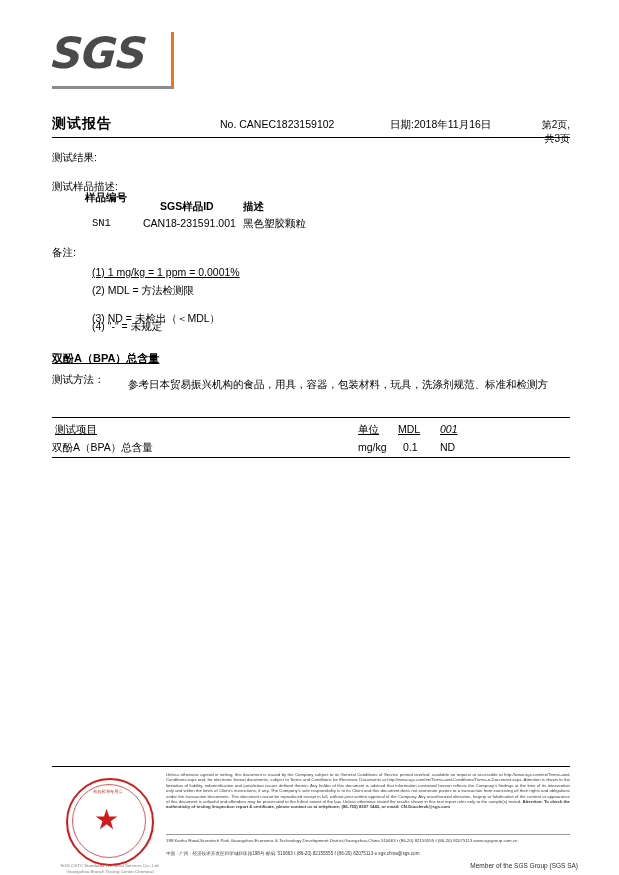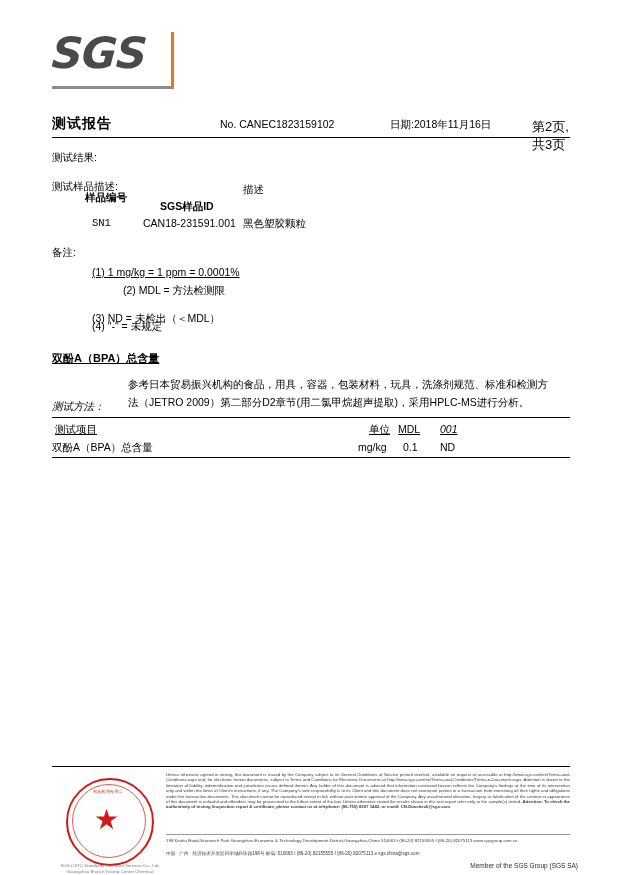--- a/index.html
+++ b/index.html
@@ -82,21 +82,22 @@
   .report-date {
     position: absolute;
     left: 338px;
     top: 3px;
     font-size: 10.5px;
   }
   .page-no {
     position: absolute;
     left: 480px;
     top: 3px;
-    font-size: 13px;
+    font-size: 10px;
+    text-align: right;
   }
   .title-rule {
     position: absolute;
     left: 52px;
     top: 137px;
     width: 518px;
     height: 1px;
     background: #000;
   }
 
@@ -107,54 +108,54 @@
     line-height: 14px;
     white-space: nowrap;
   }
 
   .results-label { left: 52px; top: 150px; }
 
   .sample-desc { left: 52px; top: 179px; }
 
   .tbl-hdr-1 { left: 85px;  top: 190px; font-weight: bold; }
   .tbl-hdr-2 { left: 160px; top: 199px; font-weight: bold; }
-  .tbl-hdr-3 { left: 243px; top: 182px; font-weight: normal; }
+  .tbl-hdr-3 { left: 243px; top: 199px; font-weight: bold; }
 
   .tbl-c1 { left: 92px;  top: 216px; font-family: Liberation Mono, monospace; }
   .tbl-c2 { left: 143px; top: 216px; }
   .tbl-c3 { left: 243px; top: 216px; }
 
   .remark-label { left: 52px; top: 245px; }
   .rm1 { left: 92px; top: 265px; text-decoration: underline; }
-  .rm2 { left: 92px; top: 283px; margin-left: 31px; }
+  .rm2 { left: 92px; top: 283px; }
   .rm3 { left: 92px; top: 311px; }
   .rm4 { left: 92px; top: 319px; }
 
   .section-title {
     left: 52px;
     top: 351px;
     font-weight: bold;
     text-decoration: underline;
     font-size: 11px;
   }
 
-  .method-label { left: 52px; top: 399px; font-style: italic; }
+  .method-label { left: 52px; top: 372px; }
   .method-l1 { left: 128px; top: 377px; }
   .method-l2 { left: 128px; top: 395px; }
 
   .res-rule-top {
     position: absolute;
     left: 52px;
     top: 417px;
     width: 518px;
     height: 1px;
     background: #000;
   }
   .res-hdr-item { left: 55px;  top: 422px; text-decoration: underline; }
-  .res-hdr-unit { left: 369px; top: 422px; text-decoration: underline; text-align: center; }
+  .res-hdr-unit { left: 358px; top: 422px; text-decoration: underline; text-align: center; }
   .res-hdr-mdl  { left: 398px; top: 422px; text-decoration: underline; }
   .res-hdr-001  { left: 440px; top: 422px; text-decoration: underline; font-style: italic; }
 
   .res-row-name { left: 52px;  top: 440px; }
   .res-row-unit { left: 358px; top: 440px; }
   .res-row-mdl  { left: 403px; top: 440px; }
   .res-row-val  { left: 440px; top: 440px; }
 
   .res-rule-bot {
     position: absolute;
@@ -305,21 +306,20 @@
   <div class="ln remark-label">备注:</div>
   <div class="ln rm1">(1) 1 mg/kg = 1 ppm = 0.0001%</div>
   <div class="ln rm2">(2) MDL = 方法检测限</div>
   <div class="ln rm3">(3) ND = 未检出（＜MDL）</div>
   <div class="ln rm4">(4) "-" = 未规定</div>
 
   <div class="ln section-title">双酚A（BPA）总含量</div>
 
   <div class="ln method-label">测试方法：</div>
   <div class="ln method-l1">参考日本贸易振兴机构的食品，用具，容器，包装材料，玩具，洗涤剂规范、标准和检测方</div>
-  <div class="ln method-l2">法（JETRO 2009）第二部分D2章节(用二氯甲烷超声提取)，采用HPLC-MS进行分析。</div>
 
   <div class="res-rule-top"></div>
   <div class="ln res-hdr-item">测试项目</div>
   <div class="ln res-hdr-unit">单位</div>
   <div class="ln res-hdr-mdl">MDL</div>
   <div class="ln res-hdr-001">001</div>
 
   <div class="ln res-row-name">双酚A（BPA）总含量</div>
   <div class="ln res-row-unit">mg/kg</div>
   <div class="ln res-row-mdl">0.1</div>

